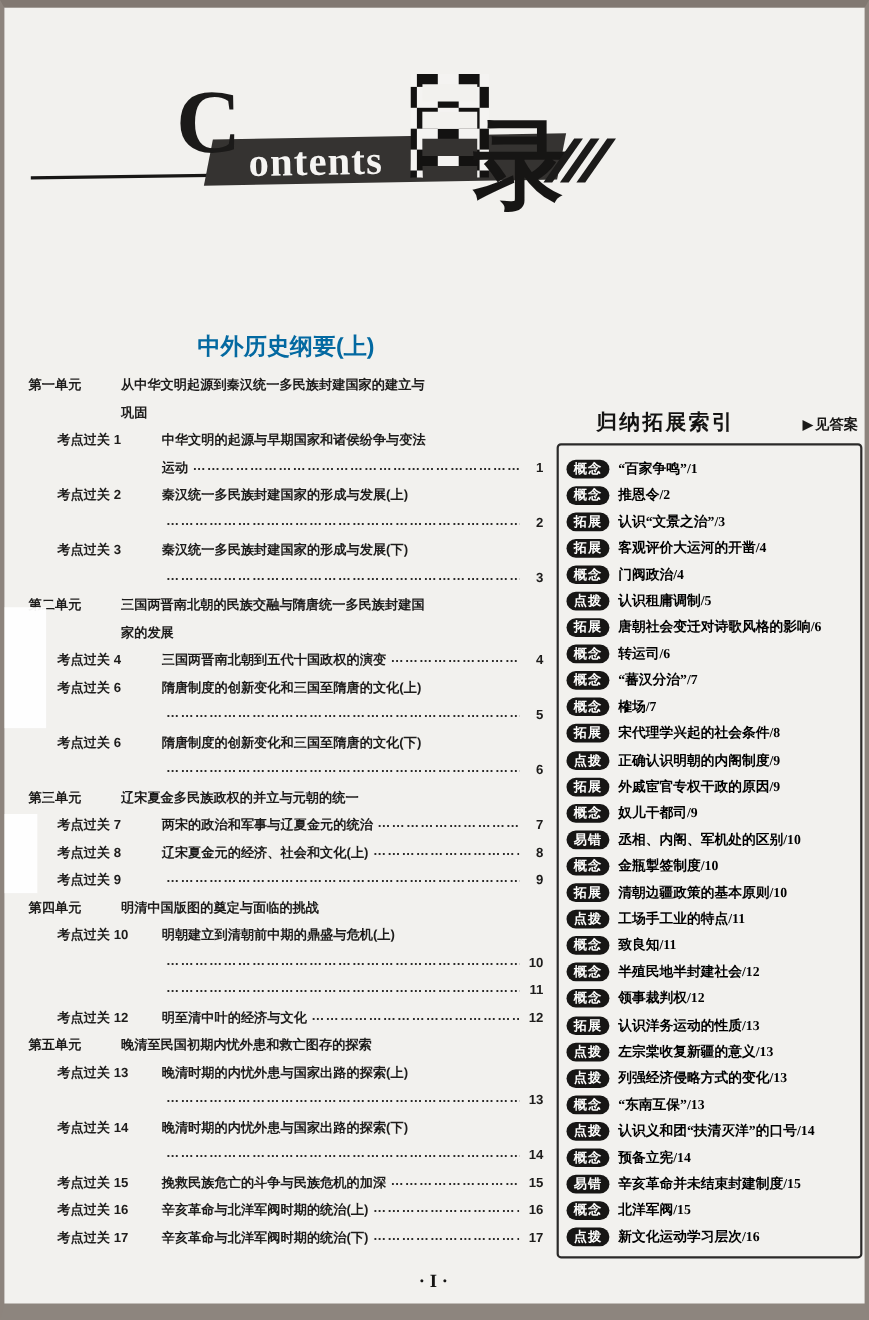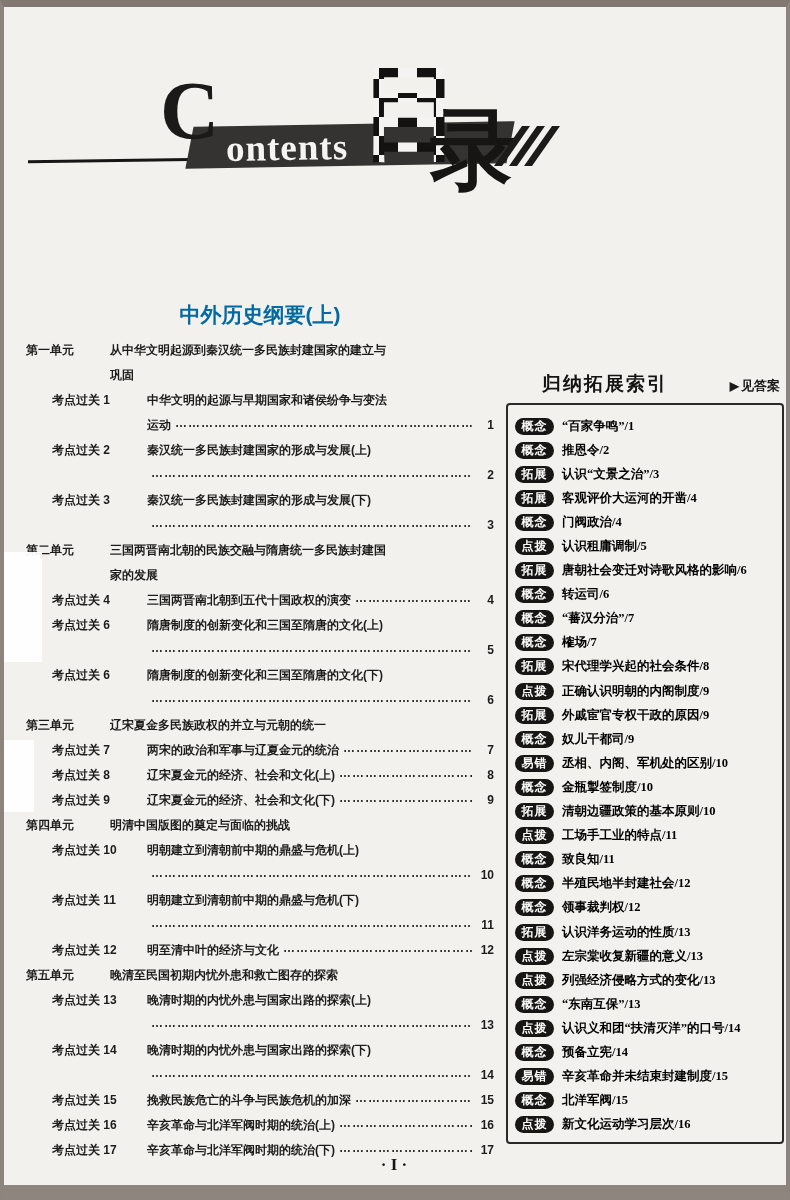--- a/index.html
+++ b/index.html
@@ -184,21 +184,20 @@
           <div class="eline">
             <span class="e-label">考点过关 8</span>
             <span class="e-text">辽宋夏金元的经济、社会和文化(上)</span>
             <span class="leader">…………………………………………………………………………………………………………</span>
             <span class="e-page">8</span>
           </div>
         </div>
         <div class="entry">
           <div class="eline">
             <span class="e-label">考点过关 9</span>
-            <span class="e-text">辽宋夏金元的经济、社会和文化(下)</span>
             <span class="leader">…………………………………………………………………………………………………………</span>
             <span class="e-page">9</span>
           </div>
         </div>
       </div>
       <div class="unit">
         <div class="unit-head">
           <span class="u-label">第四单元</span>
           <span class="u-lines">
             <div class="u-line">明清中国版图的奠定与面临的挑战</div>
@@ -211,24 +210,20 @@
           </div>
           <div class="eline">
             <span class="e-label"></span>
             <span class="e-text"></span>
             <span class="leader">…………………………………………………………………………………………………………</span>
             <span class="e-page">10</span>
           </div>
         </div>
         <div class="entry">
           <div class="eline">
-            <span class="e-label">考点过关 11</span>
-            <span class="e-text">明朝建立到清朝前中期的鼎盛与危机(下)</span>
-          </div>
-          <div class="eline">
             <span class="e-label"></span>
             <span class="e-text"></span>
             <span class="leader">…………………………………………………………………………………………………………</span>
             <span class="e-page">11</span>
           </div>
         </div>
         <div class="entry">
           <div class="eline">
             <span class="e-label">考点过关 12</span>
             <span class="e-text">明至清中叶的经济与文化</span>

